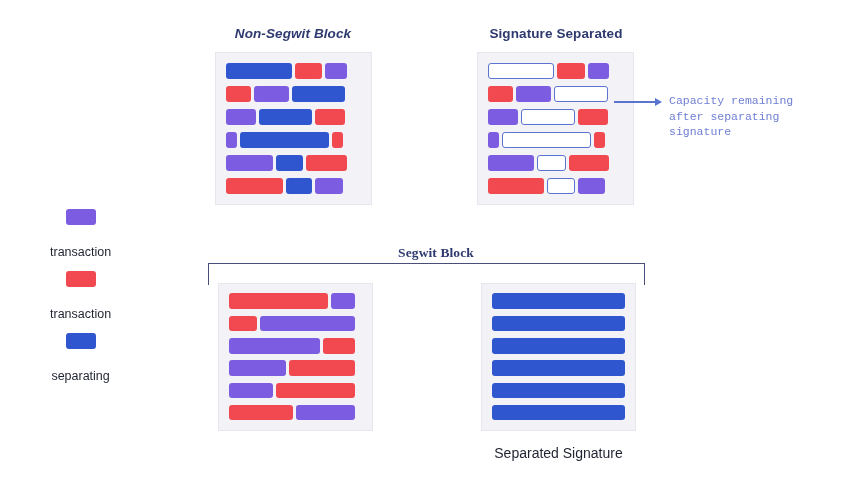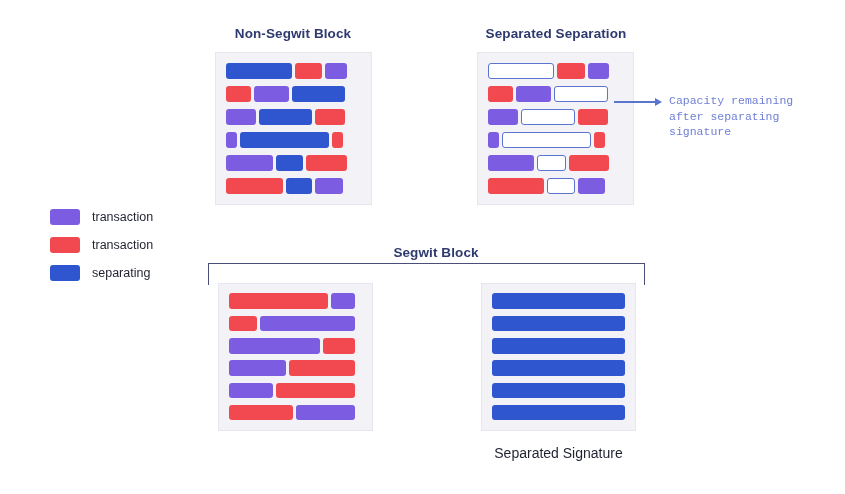--- a/index.html
+++ b/index.html
@@ -75,23 +75,23 @@
   .legend {
     position: absolute;
     left: 50px;
     top: 209px;
     display: flex;
     flex-direction: column;
     gap: 12px;
   }
   .legend-item {
     display: flex;
-    flex-direction: row;
+    flex-direction: column;
     align-items: center;
-    gap: 12px;
+    gap: 20px;
   }
   .legend-swatch {
     width: 30px;
     height: 16px;
     border-radius: 3px;
     flex: none;
   }
   .legend-swatch.purple { background: #7c5ce0; }
   .legend-swatch.red    { background: #f2484f; }
   .legend-swatch.blue   { background: #2f55cf; }
@@ -139,21 +139,21 @@
     color: #1f2330;
     white-space: nowrap;
     text-align: center;
   }
 </style>
 </head>
 <body>
 
 <div class="canvas">
 
-  <div class="block-title" style="left:213px; top:26px; width:160px;">Non-Segwit Block</div>
+  <div class="block-title" style="left:213px; top:26px; width:160px;font-style:italic;">Non-Segwit Block</div>
 
   <div class="panel" style="left:215px; top:52px; width:157px; height:153px;">
     <div class="rows">
         <div class="row">
           <div class="bar blue" style="flex: 52 0 0px;"></div>
           <div class="bar red" style="flex: 22 0 0px;"></div>
           <div class="bar purple" style="flex: 17 0 0px;"></div>
           <div style="flex: 9 0 0px;"></div>
         </div>
         <div class="row">
@@ -182,21 +182,21 @@
         </div>
         <div class="row">
           <div class="bar red" style="flex: 45 0 0px;"></div>
           <div class="bar blue" style="flex: 21 0 0px;"></div>
           <div class="bar purple" style="flex: 22 0 0px;"></div>
           <div style="flex: 12 0 0px;"></div>
         </div>
       </div>
   </div>
 
-  <div class="block-title" style="left:475px; top:26px; width:162px;">Separated Separation</div>
+  <div class="block-title" style="left:475px; top:26px; width:162px;">Signature Separated</div>
 
   <div class="panel" style="left:477px; top:52px; width:157px; height:153px;">
     <div class="rows">
         <div class="row">
           <div class="bar hollow" style="flex: 52 0 0px;"></div>
           <div class="bar red" style="flex: 22 0 0px;"></div>
           <div class="bar purple" style="flex: 17 0 0px;"></div>
           <div style="flex: 9 0 0px;"></div>
         </div>
         <div class="row">
@@ -244,21 +244,21 @@
     <div class="legend-item">
       <span class="legend-swatch red"></span>
       <span class="legend-label">transaction</span>
     </div>
     <div class="legend-item">
       <span class="legend-swatch blue"></span>
       <span class="legend-label">separating</span>
     </div>
   </div>
 
-  <div class="block-title" style="left:356px; top:245px; width:160px;">Segwit Block</div>
+  <div class="block-title" style="left:356px; top:245px; width:160px;font-family:Liberation Serif, serif;">Segwit Block</div>
 
   <div class="bracket" style="left:208px; top:263px; width:437px; height:22px;"></div>
 
   <div class="panel" style="left:218px; top:283px; width:155px; height:148px;">
     <div class="rows">
         <div class="row">
           <div class="bar red" style="flex: 78 0 0px;"></div>
           <div class="bar purple" style="flex: 19 0 0px;"></div>
           <div style="flex: 3 0 0px;"></div>
         </div>

